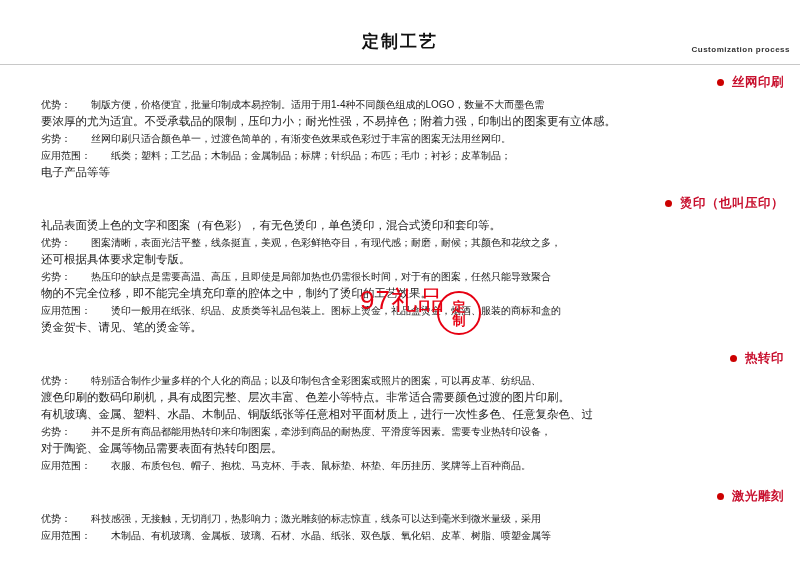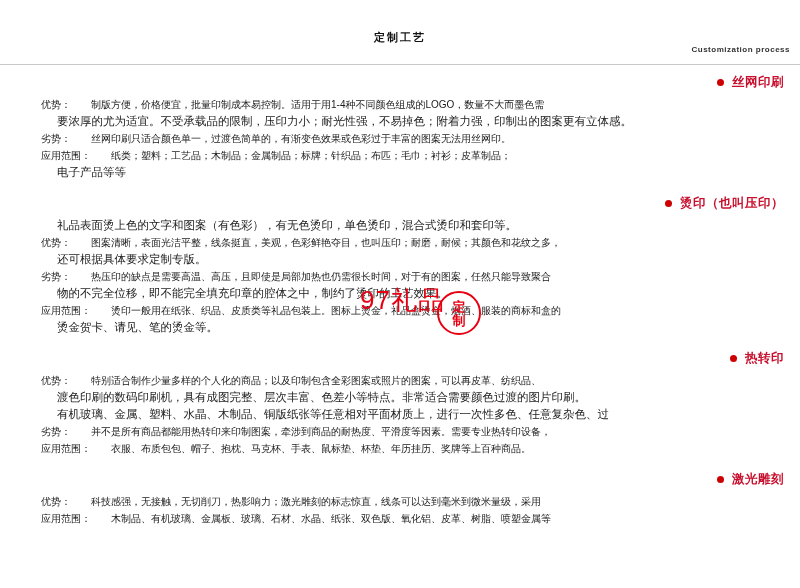--- a/index.html
+++ b/index.html
@@ -24,21 +24,21 @@
   .header {
     position: relative;
     height: 66px;
   }
   .header-title {
     position: absolute;
     top: 30px;
     left: 0;
     width: 800px;
     text-align: center;
-    font-size: 11px;
+    font-size: 17px;
     font-weight: bold;
     letter-spacing: 2px;
     color: #111111;
   }
   .header-sub {
     position: absolute;
     top: 45px;
     right: 10px;
     font-size: 8px;
     font-weight: bold;
@@ -97,21 +97,20 @@
     white-space: nowrap;
   }
   .row-text {
     flex: 1 1 auto;
     padding-left: 20px;
   }
   .row-cont {
     padding-left: 0;
     font-size: 11.5px;
     line-height: 17px;
-    margin-left: 16px;
   }
   .watermark {
     position: absolute;
     left: 360px;
     top: 283px;
     font-size: 26px;
     font-weight: normal;
     color: #e60012;
     letter-spacing: 1px;
     pointer-events: none;
@@ -172,21 +171,21 @@
 
     <div class="section">
       <div class="section-head">
         <span class="bullet"></span>
         <span class="section-title">烫印（也叫压印）</span>
       </div>
       <div class="rows">
         <div class="row-cont">礼品表面烫上色的文字和图案（有色彩），有无色烫印，单色烫印，混合式烫印和套印等。</div>
         <div class="row">
           <span class="row-label">优势：</span>
-          <span class="row-text">图案清晰，表面光洁平整，线条挺直，美观，色彩鲜艳夺目，也叫压印；耐磨，耐候；其颜色和花纹之多，</span>
+          <span class="row-text">图案清晰，表面光洁平整，线条挺直，美观，色彩鲜艳夺目，有现代感；耐磨，耐候；其颜色和花纹之多，</span>
         </div>
         <div class="row-cont">还可根据具体要求定制专版。</div>
         <div class="row">
           <span class="row-label">劣势：</span>
           <span class="row-text">热压印的缺点是需要高温、高压，且即使是局部加热也仍需很长时间，对于有的图案，任然只能导致聚合</span>
         </div>
         <div class="row-cont">物的不完全位移，即不能完全填充印章的腔体之中，制约了烫印的工艺效果。</div>
         <div class="row">
           <span class="row-label">应用范围：</span>
           <span class="row-text">烫印一般用在纸张、织品、皮质类等礼品包装上。图标上烫金，礼品盒烫金，烟酒、服装的商标和盒的</span>
@@ -204,20 +203,21 @@
         <div class="row">
           <span class="row-label">优势：</span>
           <span class="row-text">特别适合制作少量多样的个人化的商品；以及印制包含全彩图案或照片的图案，可以再皮革、纺织品、</span>
         </div>
         <div class="row-cont">渡色印刷的数码印刷机，具有成图完整、层次丰富、色差小等特点。非常适合需要颜色过渡的图片印刷。</div>
         <div class="row-cont">有机玻璃、金属、塑料、水晶、木制品、铜版纸张等任意相对平面材质上，进行一次性多色、任意复杂色、过</div>
         <div class="row">
           <span class="row-label">劣势：</span>
           <span class="row-text">并不是所有商品都能用热转印来印制图案，牵涉到商品的耐热度、平滑度等因素。需要专业热转印设备，</span>
         </div>
+        <div class="row-cont">对于陶瓷、金属等物品需要表面有热转印图层。</div>
         <div class="row">
           <span class="row-label">应用范围：</span>
           <span class="row-text">衣服、布质包包、帽子、抱枕、马克杯、手表、鼠标垫、杯垫、年历挂历、奖牌等上百种商品。</span>
         </div>
       </div>
     </div>
 
     <div class="section">
       <div class="section-head">
         <span class="bullet"></span>

